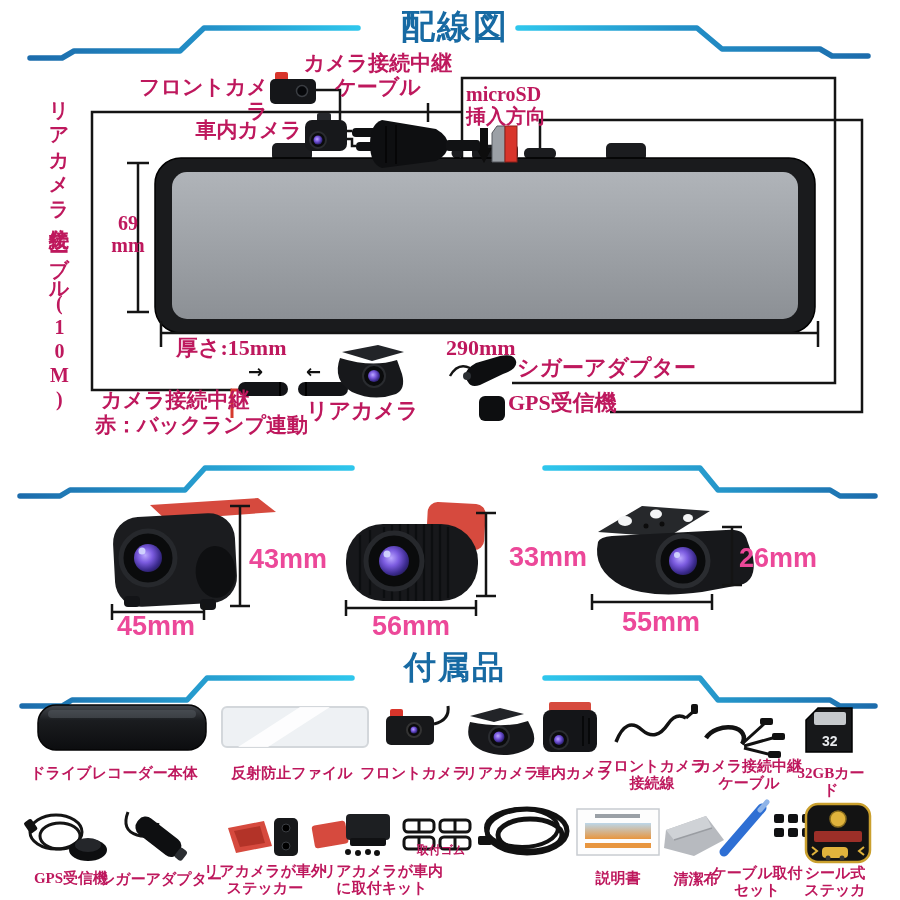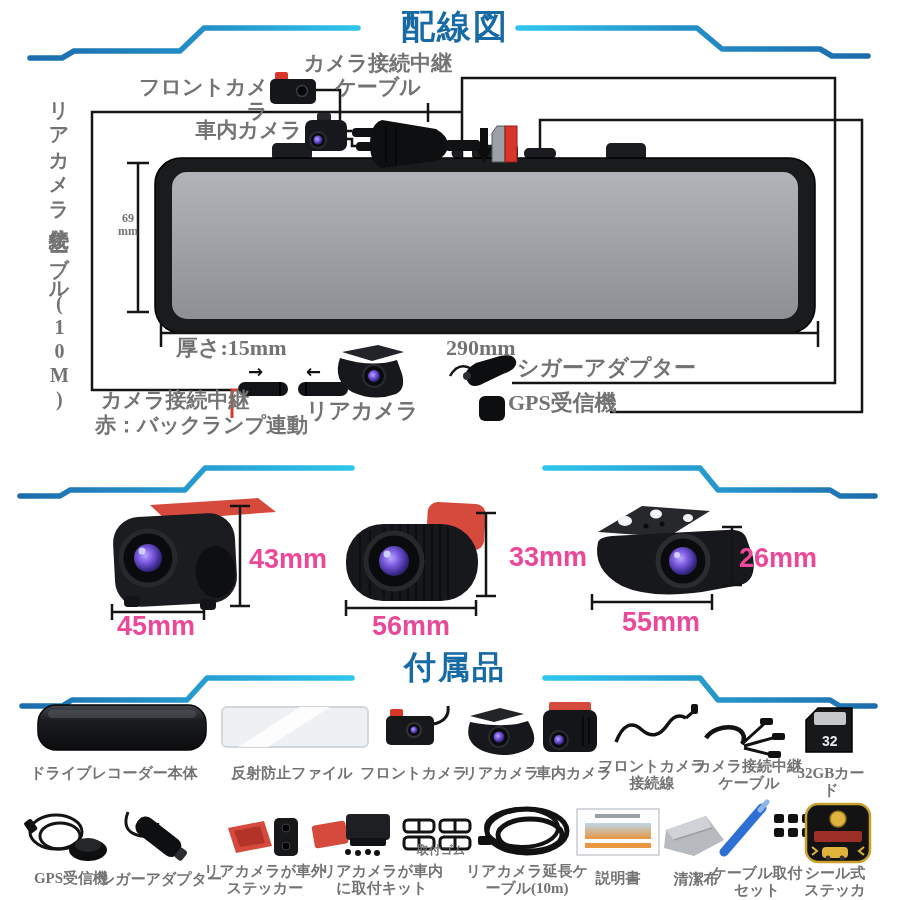--- a/index.html
+++ b/index.html
@@ -1,21 +1,21 @@
 <!DOCTYPE html>
 <html><head>
 <meta charset="utf-8">
 <style>
   html,body{margin:0;padding:0;background:#fff;}
   #stage{position:relative;width:900px;height:900px;background:#ffffff;overflow:hidden;
          font-family:"Liberation Serif","DejaVu Serif",serif;}
   svg{position:absolute;left:0;display:block;}
   .ttl{position:absolute;font-weight:700;color:#176aa3;letter-spacing:2px;
        font-family:"Liberation Serif","DejaVu Serif",serif;white-space:nowrap;}
-  .lbl{position:absolute;font-weight:700;color:#737373;line-height:1.12;
+  .lbl{position:absolute;font-weight:700;color:#be185d;line-height:1.12;
        white-space:pre-line;font-family:"Liberation Serif","DejaVu Serif",serif;}
   .lblc{transform:translateX(-50%);text-align:center;}
   .dim{position:absolute;font-weight:700;color:#ec4899;white-space:nowrap;
        font-family:"Liberation Sans","DejaVu Sans",sans-serif;}
   .vert{writing-mode:vertical-rl;text-orientation:upright;letter-spacing:2px;}
 </style>
 </head>
 <body>
 
 <div id="stage">
@@ -132,22 +132,24 @@
     <g>
       <rect x="479" y="396" width="26" height="25" rx="6" fill="#0d0e10"></rect>
     </g>
   </svg>
 
   <div class="ttl" style="left:455px;top:4px;transform:translateX(-50%);font-size:34px;text-align:center;">配線図</div>
   <div class="lbl" style="left:120px;top:76px;width:148px;text-align:right;font-size:21px;">フロントカメラ</div>
   <div class="lbl" style="left:160px;top:119px;width:142px;text-align:right;font-size:21px;">車内カメラ</div>
   <div class="lbl lblc" style="left:378px;top:52px;font-size:21px;">カメラ接続中継
 ケーブル</div>
+  <div class="lbl" style="left:466px;top:83px;font-size:20px;">microSD
+挿入方向</div>
   <div class="lbl vert" style="left:48px;top:88px;height:360px;font-size:20px;">リアカメラ接続ケーブル(10M)</div>
-  <div class="lbl" style="left:94px;top:212px;width:68px;text-align:center;font-size:12px;">69
+  <div class="lbl" style="left:94px;top:212px;width:68px;text-align:center;font-size:20px;">69
 mm</div>
   <div class="lbl" style="left:176px;top:336px;font-size:22px;">厚さ:15mm</div>
   <div class="lbl" style="left:446px;top:336px;font-size:22px;">290mm</div>
   <div class="lbl" style="left:101px;top:389px;font-size:21px;">カメラ接続中継</div>
   <div class="lbl" style="left:95px;top:414px;font-size:21px;">赤：バックランプ連動</div>
   <div class="lbl" style="left:306px;top:399px;font-size:22px;">リアカメラ</div>
   <div class="lbl" style="left:517px;top:356px;font-size:22px;">シガーアダプター</div>
   <div class="lbl" style="left:508px;top:391px;font-size:22px;">GPS受信機</div>
 
   <svg style="top:452px" width="900" height="212" viewBox="0 452 900 212">
@@ -401,22 +403,20 @@
 ケーブル</div>
   <div class="lbl lblc" style="left:831px;top:765px;font-size:15px;">32GBカード</div>
 
   <div class="lbl lblc" style="left:71px;top:870px;font-size:15px;">GPS受信機</div>
   <div class="lbl lblc" style="left:161px;top:871px;font-size:15px;">シガーアダプター</div>
   <div class="lbl lblc" style="left:265px;top:863px;font-size:15px;">リアカメラが車外
 ステッカー</div>
   <div class="lbl lblc" style="left:382px;top:863px;font-size:15px;">リアカメラが車内
 に取付キット</div>
   <div class="lbl lblc" style="left:441px;top:844px;font-size:12px;">取付ゴム</div>
-  <div class="lbl lblc" style="left:527px;top:863px;font-size:15px;">リアカメラ延長ケ
-ーブル(10m)</div>
   <div class="lbl lblc" style="left:618px;top:870px;font-size:15px;">説明書</div>
   <div class="lbl lblc" style="left:696px;top:871px;font-size:15px;">清潔布</div>
   <div class="lbl lblc" style="left:757px;top:865px;font-size:15px;">ケーブル取付
 セット</div>
   <div class="lbl lblc" style="left:835px;top:865px;font-size:15px;">シール式
 ステッカー</div>
 
 </div>
 
 </body></html>

